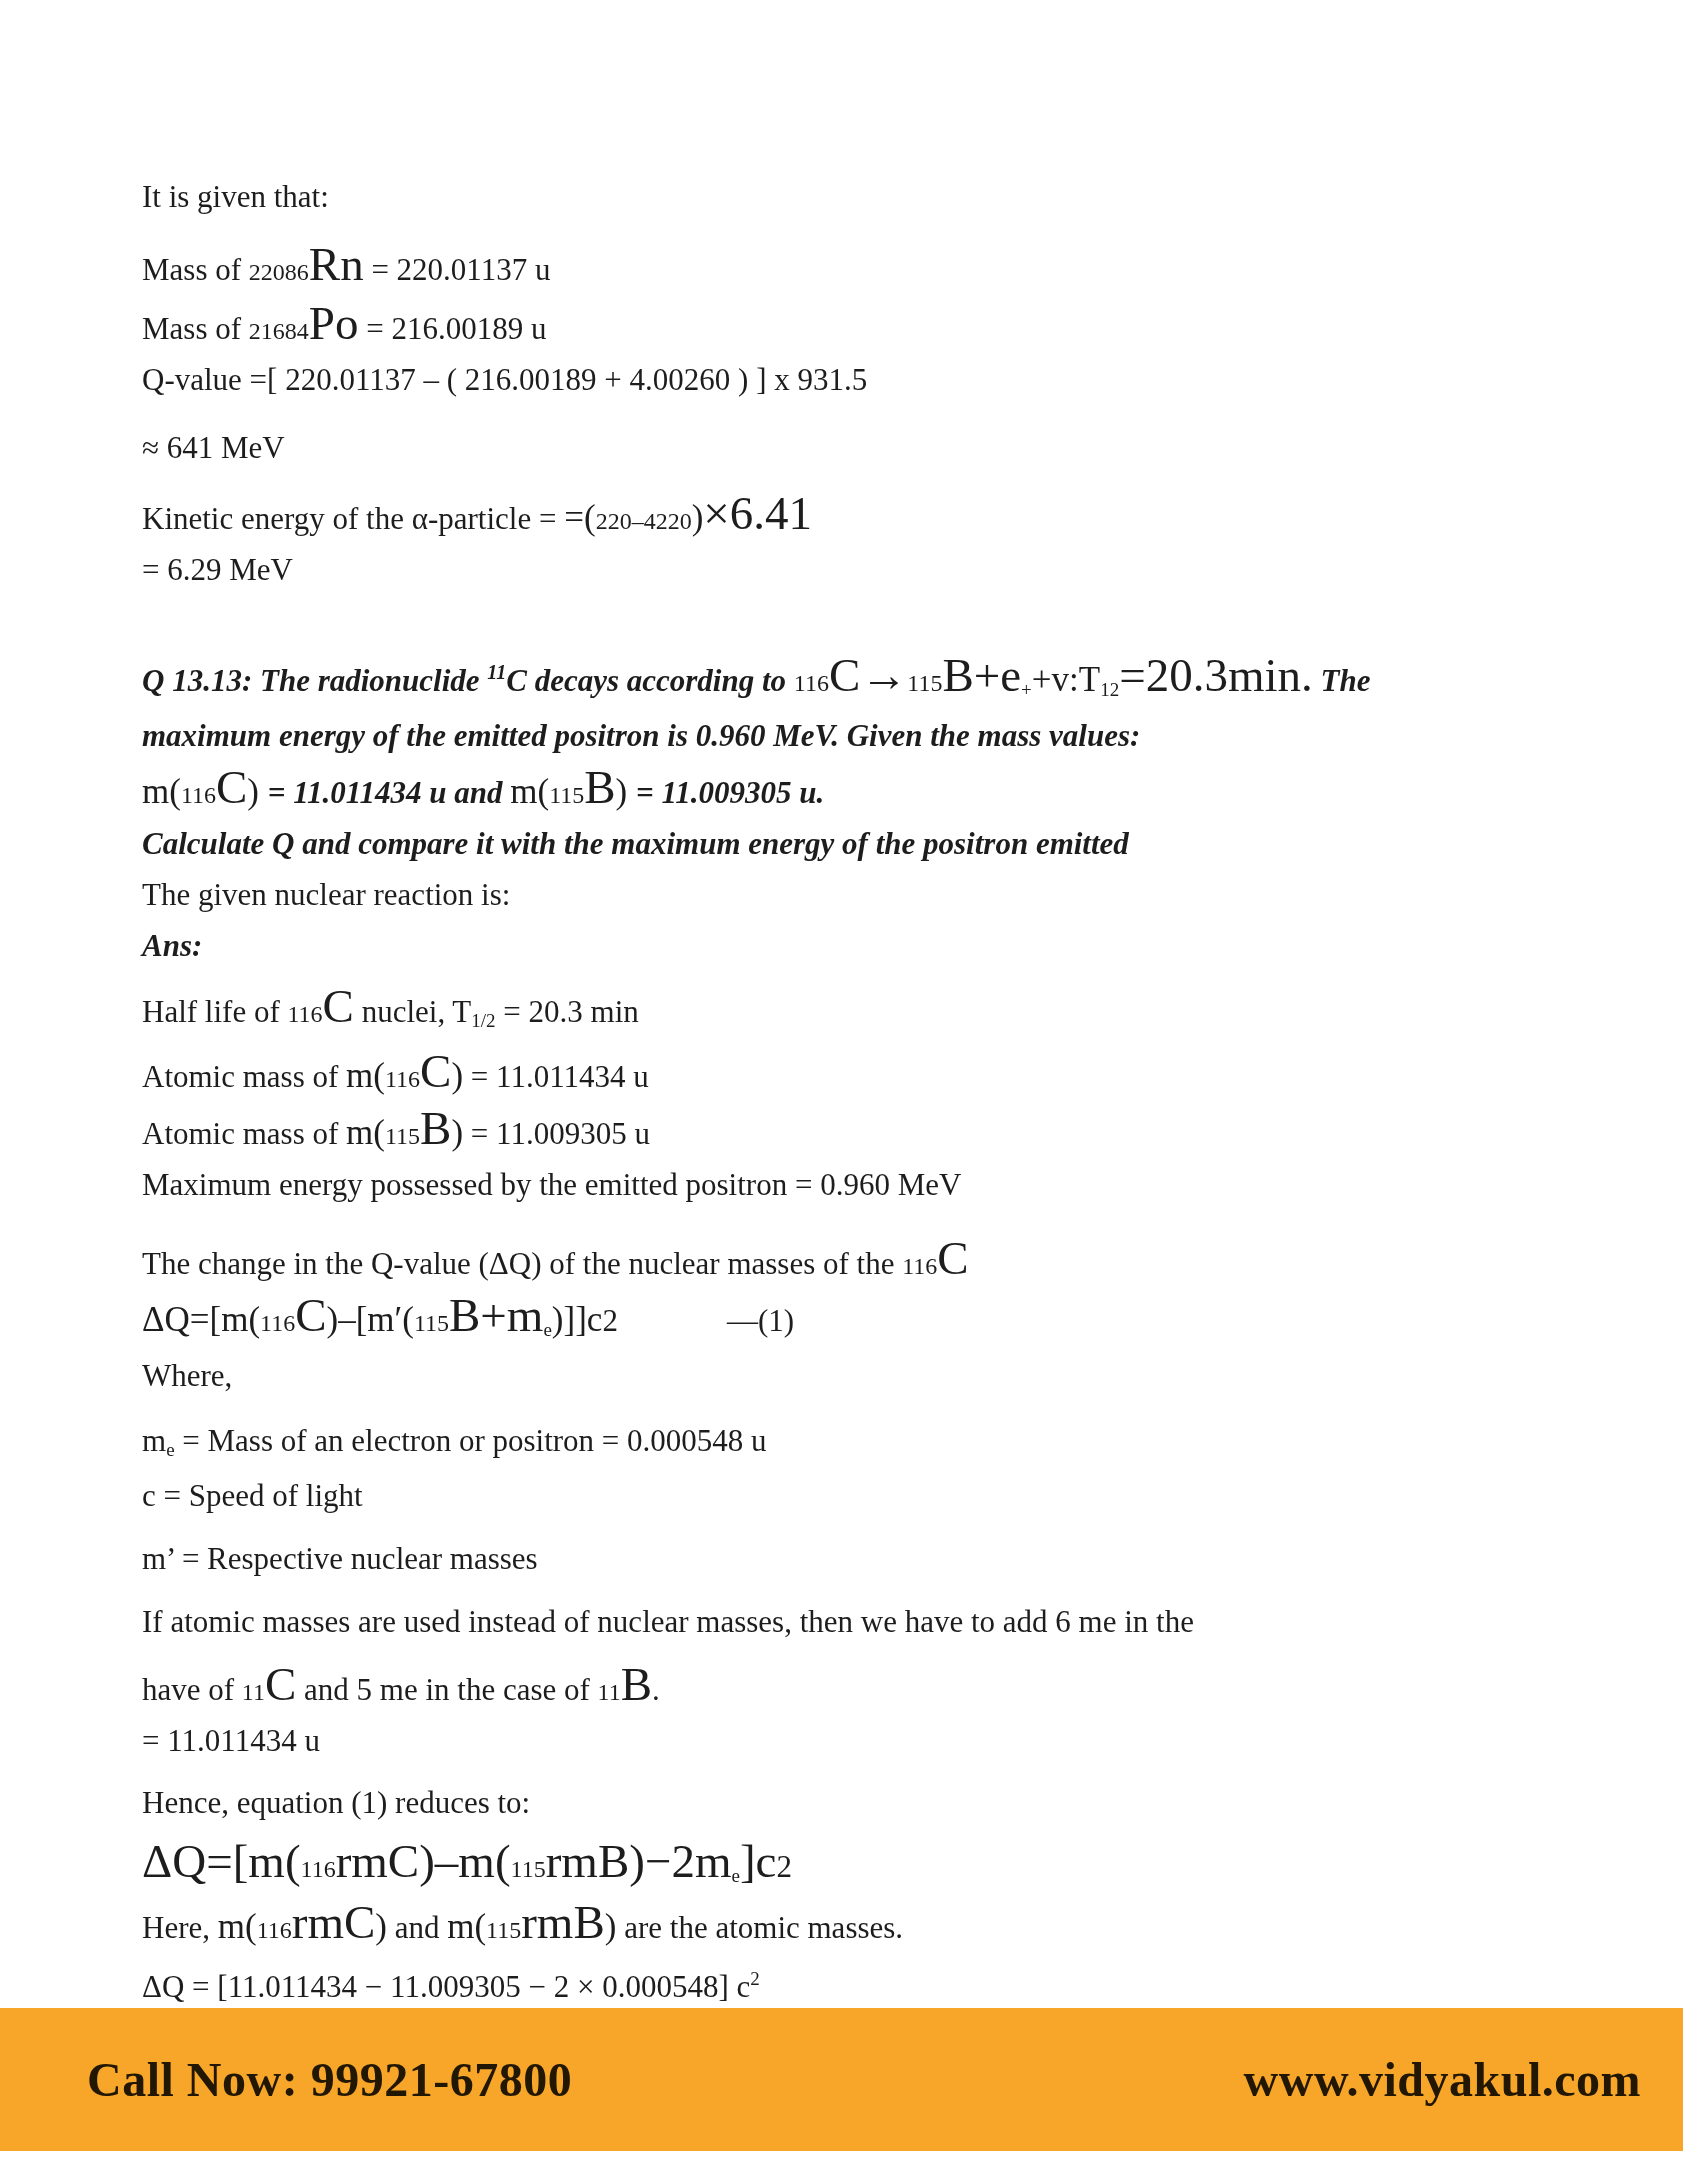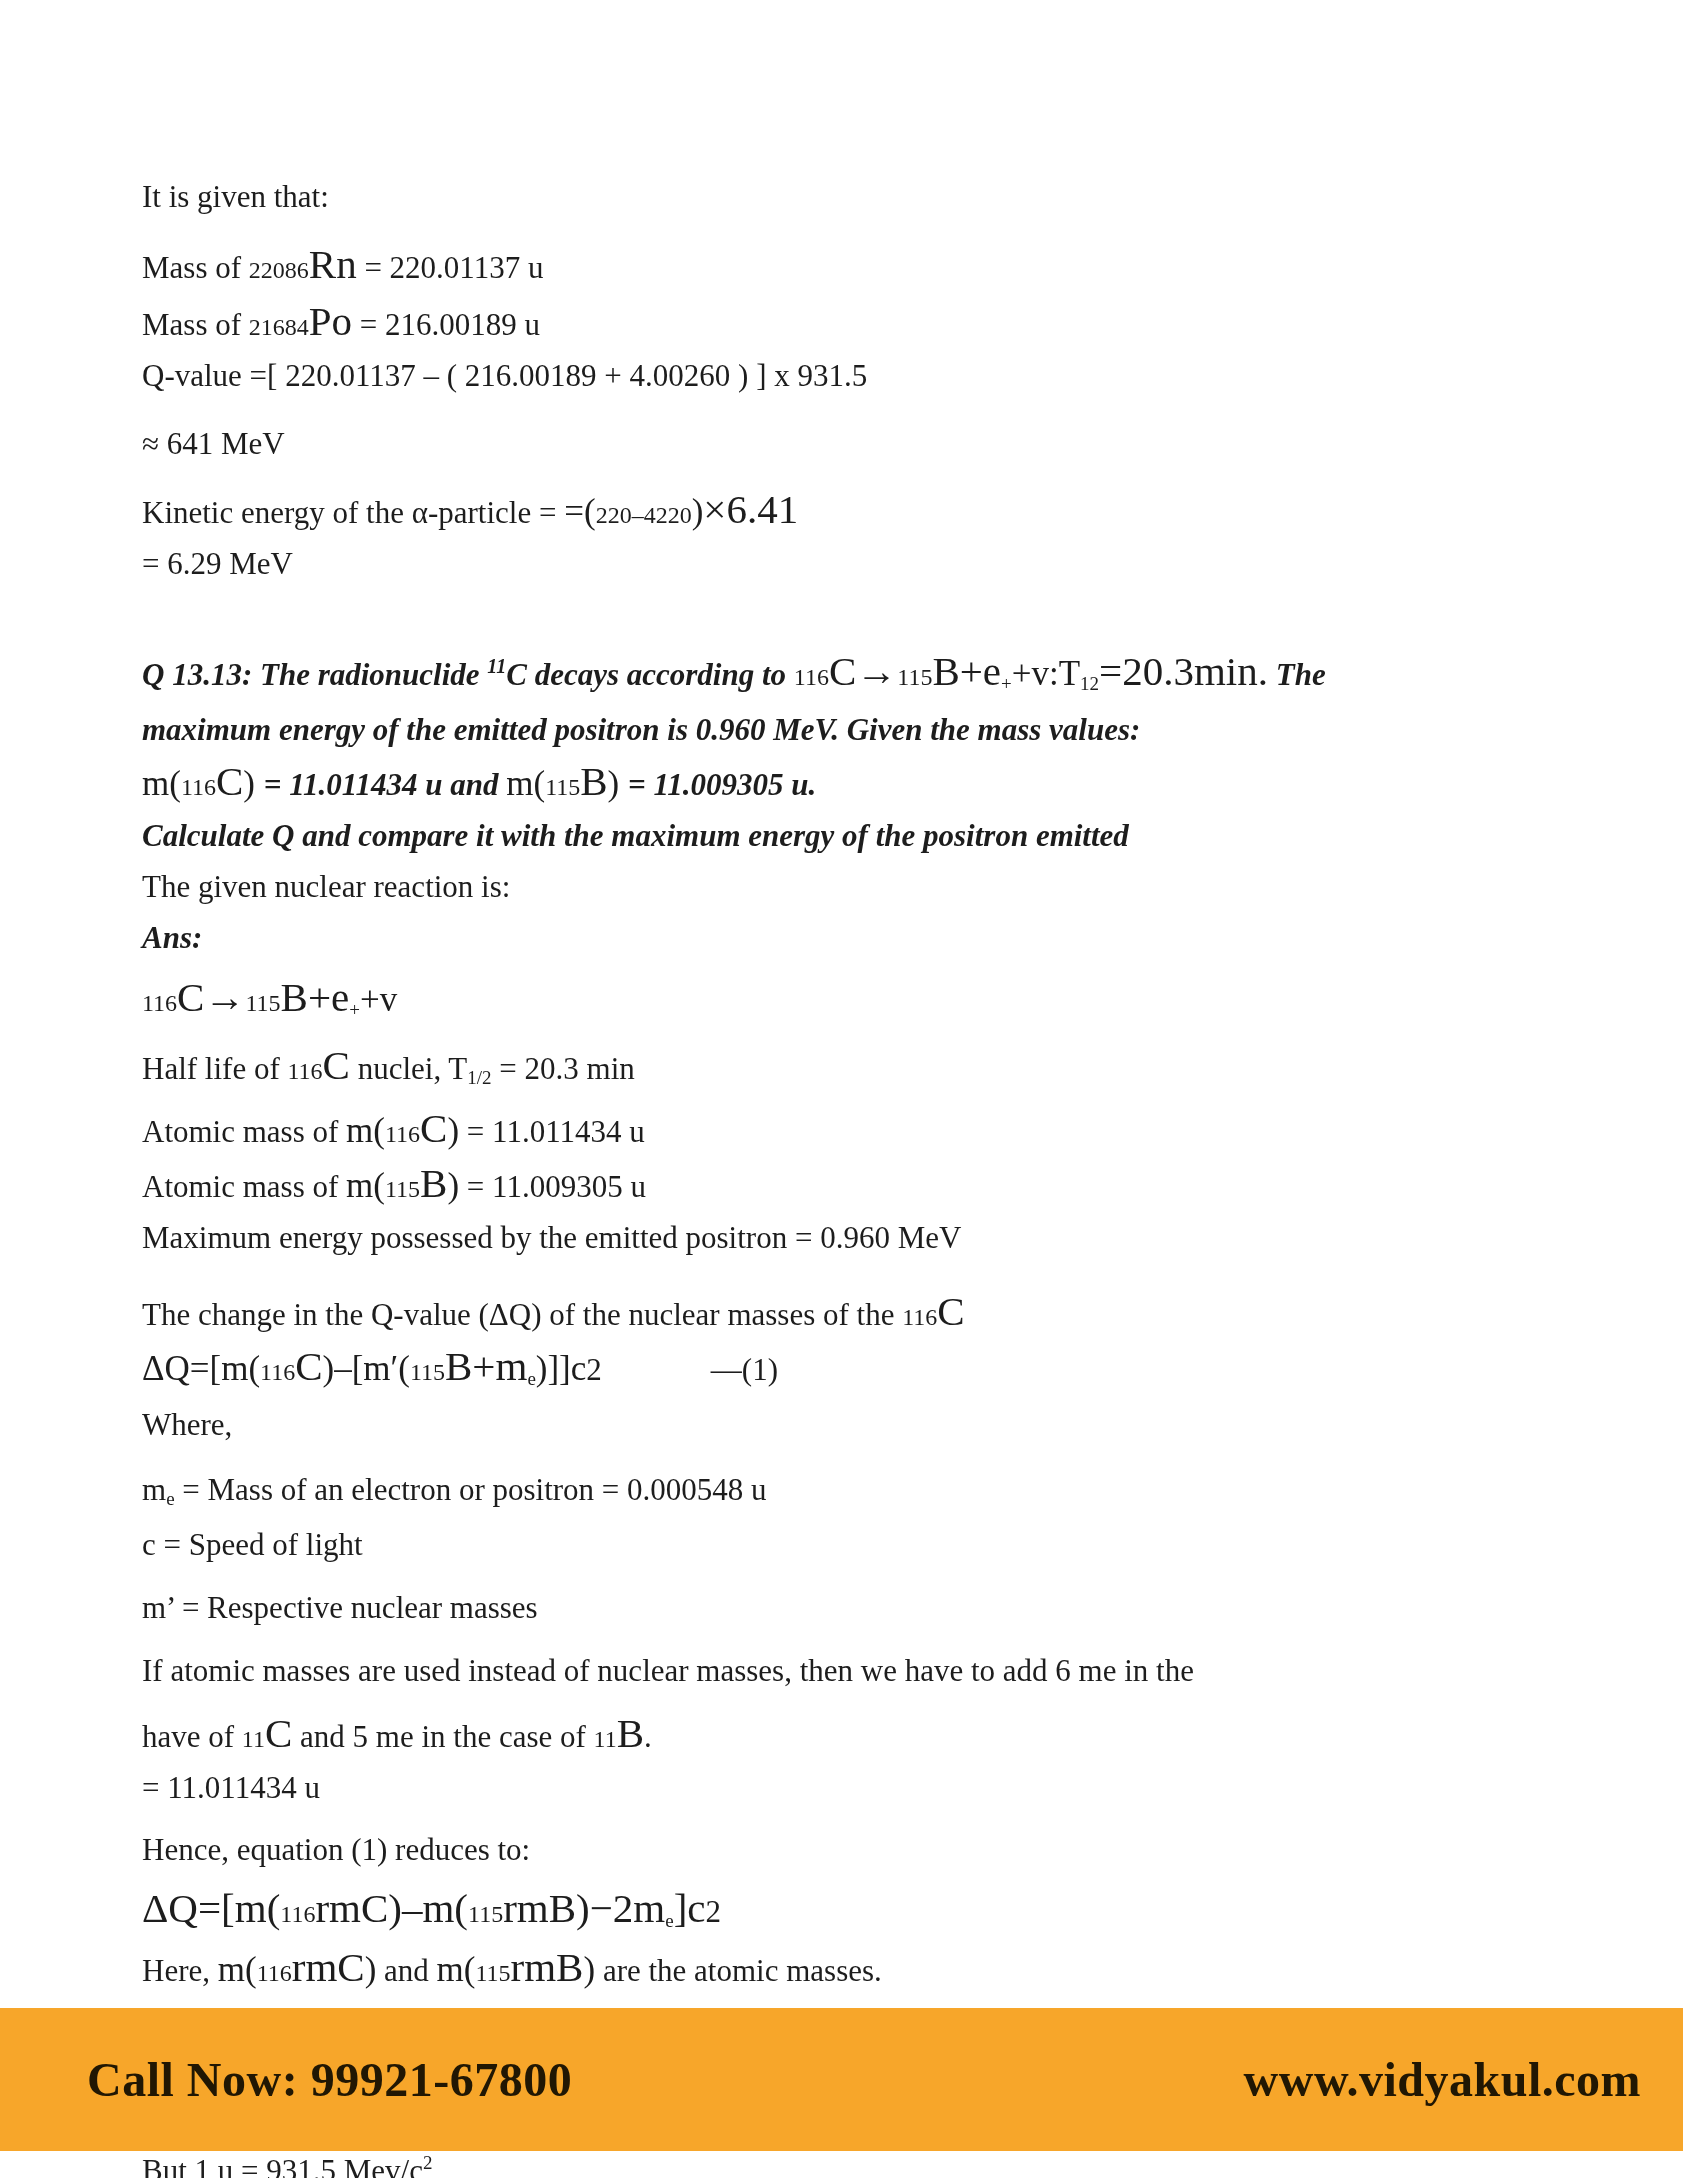--- a/index.html
+++ b/index.html
@@ -16,21 +16,21 @@
   .content {
     position:absolute;
     left:142px;
     top:174px;
     right:79px;
   }
   .line { line-height:46px; white-space:nowrap; }
   .s-n   { font-size:31px; }
   .s-sm  { font-size:24px; }
   .s-md  { font-size:35px; }
-  .s-lg  { font-size:41px;text-align:center; }
+  .s-lg  { font-size:47px;text-align:center; }
   .s-sub { font-size:19px; vertical-align:-5px; }
   .s-sup { font-size:19px; vertical-align:12px; }
   .s-bi  { font-size:31px; font-weight:700; font-style:italic; }
   .s-bisup { font-size:20px; font-weight:700; font-style:italic; vertical-align:12px; }
   .s-ref { font-size:31px; margin-left:109px; }
   .footer {
     position:absolute;
     left:0; right:0;
     top:2008px;
     height:143px;
@@ -56,21 +56,20 @@
       <div class="line"><span class="s-n">Q-value =[ 220.01137 – ( 216.00189 + 4.00260 ) ] x 931.5</span></div>
       <div class="line" style="margin-top: 17px;"><span class="s-n">≈ 641 MeV</span></div>
       <div class="line" style="margin-top: 14px;"><span class="s-n">Kinetic energy of the α-particle = </span><span class="s-md">=(</span><span class="s-sm">220–4220</span><span class="s-md">)</span><span class="s-lg">×6.41</span></div>
       <div class="line"><span class="s-n">= 6.29 MeV</span></div>
       <div class="line" style="margin-top: 51px;"><span class="s-bi">Q 13.13: The radionuclide </span><span class="s-bisup">11</span><span class="s-bi">C decays according to </span><span class="s-sm">116</span><span class="s-lg">C→</span><span class="s-sm">115</span><span class="s-lg">B+e</span><span class="s-sub">+</span><span class="s-md">+v:T</span><span class="s-sub">12</span><span class="s-lg">=20.3min.</span><span class="s-bi"> The</span></div>
       <div class="line"><span class="s-bi">maximum energy of the emitted positron is 0.960 MeV. Given the mass values:</span></div>
       <div class="line"><span class="s-md">m(</span><span class="s-sm">116</span><span class="s-lg">C</span><span class="s-md">) </span><span class="s-bi">= 11.011434 u and </span><span class="s-md">m(</span><span class="s-sm">115</span><span class="s-lg">B</span><span class="s-md">) </span><span class="s-bi">= 11.009305 u.</span></div>
       <div class="line"><span class="s-bi">Calculate Q and compare it with the maximum energy of the positron emitted</span></div>
       <div class="line"><span class="s-n">The given nuclear reaction is:</span></div>
       <div class="line"><span class="s-bi">Ans:</span></div>
-      <div class="line" style="margin-top: 8px;"><span class="s-sm">116</span><span class="s-lg">C→</span><span class="s-sm">115</span><span class="s-lg">B+e</span><span class="s-sub">+</span><span class="s-md">+v</span></div>
       <div class="line" style="margin-top: 9px;"><span class="s-n">Half life of </span><span class="s-sm">116</span><span class="s-lg">C</span><span class="s-n"> nuclei, T</span><span class="s-sub">1/2</span><span class="s-n"> = 20.3 min</span></div>
       <div class="line" style="margin-top: 4px;"><span class="s-n">Atomic mass of </span><span class="s-md">m(</span><span class="s-sm">116</span><span class="s-lg">C</span><span class="s-md">)</span><span class="s-n"> = 11.011434 u</span></div>
       <div class="line"><span class="s-n">Atomic mass of </span><span class="s-md">m(</span><span class="s-sm">115</span><span class="s-lg">B</span><span class="s-md">)</span><span class="s-n"> = 11.009305 u</span></div>
       <div class="line"><span class="s-n">Maximum energy possessed by the emitted positron = 0.960 MeV</span></div>
       <div class="line" style="margin-top: 22px;"><span class="s-n">The change in the Q-value (ΔQ) of the nuclear masses of the </span><span class="s-sm">116</span><span class="s-lg">C</span></div>
       <div class="line"><span class="s-md">ΔQ=[m(</span><span class="s-sm">116</span><span class="s-lg">C</span><span class="s-md">)–[m′(</span><span class="s-sm">115</span><span class="s-lg">B+m</span><span class="s-sub">e</span><span class="s-md">)]]c</span><span class="s-n">2</span><span class="s-ref">—(1)</span></div>
       <div class="line"><span class="s-n">Where,</span></div>
       <div class="line" style="margin-top: 14px;"><span class="s-n">m</span><span class="s-sub">e</span><span class="s-n"> = Mass of an electron or positron = 0.000548 u</span></div>
       <div class="line" style=""><span class="s-n">c = Speed of light</span></div>
       <div class="line" style="margin-top: 12px;"><span class="s-n">m’ = Respective nuclear masses</span></div>

